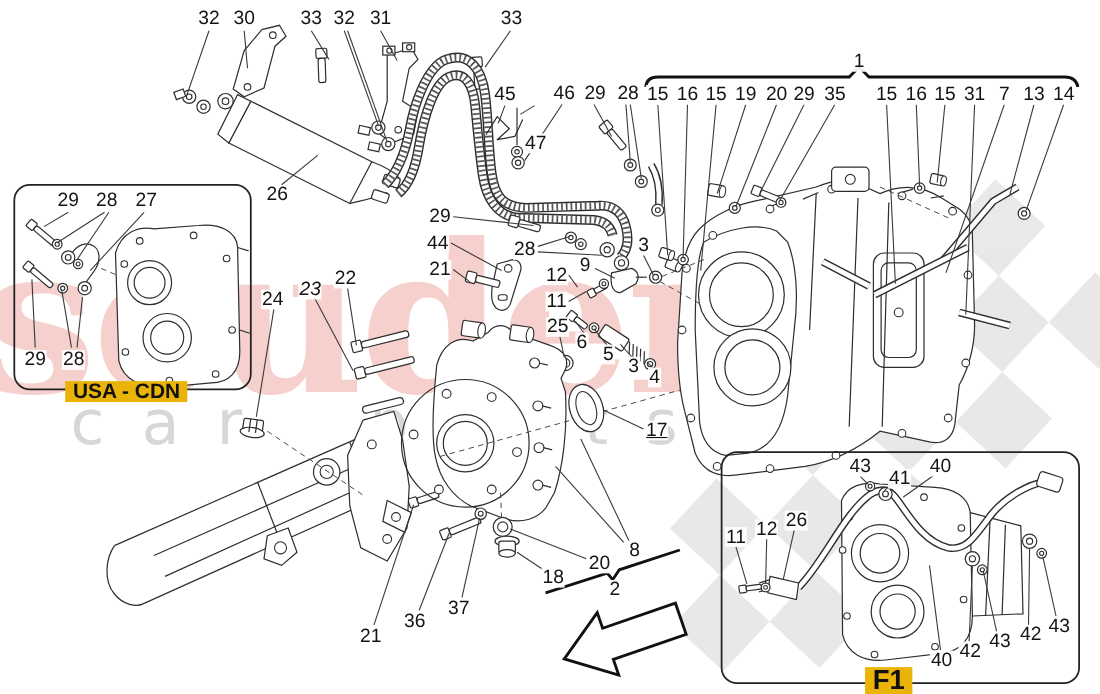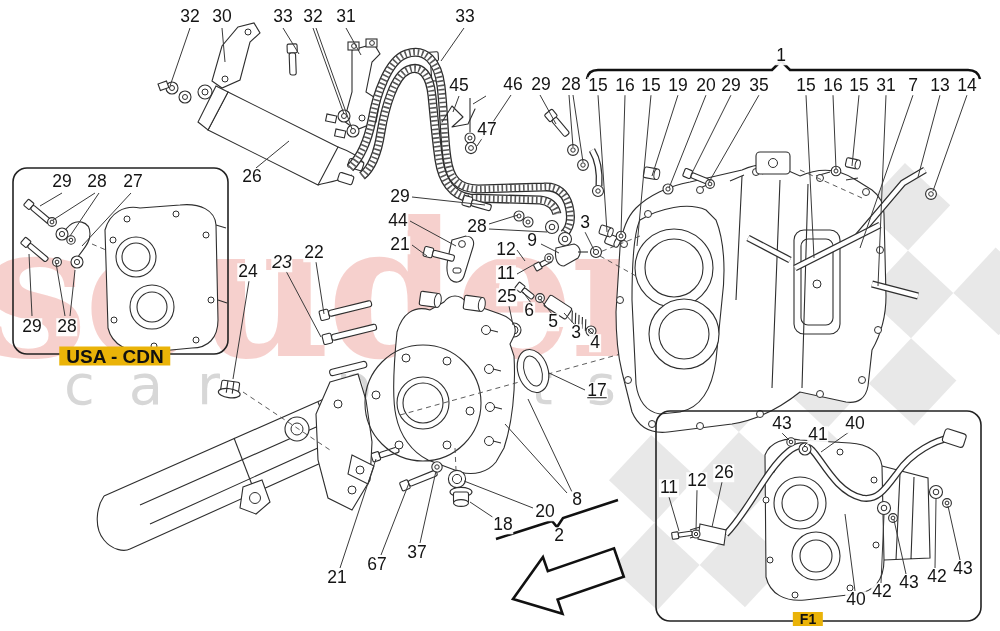--- a/index.html
+++ b/index.html
@@ -4,21 +4,21 @@
 <style>
   html,body{margin:0;padding:0;background:#fff;}
   .stage{position:relative;width:1000px;height:631px;background:#fff;overflow:hidden;
          font-family:"Liberation Sans",sans-serif;}
   .stage svg{position:absolute;left:0;top:0;}
   .callout{position:absolute;transform:translate(-50%,-50%);font-size:17.5px;color:#141414;
            background:rgba(255,255,255,.92);padding:0 1px;line-height:1;white-space:nowrap;}
   .inset-label{position:absolute;transform:translate(-50%,-50%);font-weight:bold;color:#111;
                background:#eab308;padding:0 7px;line-height:1;white-space:nowrap;}
   #usa-label{font-size:19px;}
-  #f1-label{font-size:14px;}
+  #f1-label{font-size:25px;}
   
   .ln{stroke:#2e2e2e;stroke-width:1.1;fill:none;}
   .part{stroke:#2e2e2e;stroke-width:1.1;fill:#fff;}
   .part2{stroke:#2e2e2e;stroke-width:1;fill:#fff;}
   .leader{stroke:#3a3a3a;stroke-width:1;fill:none;}
   .dash{stroke:#4a4a4a;stroke-width:0.9;stroke-dasharray:5 4;fill:none;}
   .brace{stroke:#111;stroke-width:2.6;fill:none;}
   .hose{fill:none;stroke:#2e2e2e;stroke-width:9;}
   .hose-core{fill:none;stroke:#fff;stroke-width:6.4;}
   .hose-rib{fill:none;stroke:#2e2e2e;stroke-width:6.4;stroke-dasharray:1.6 2.7;opacity:.8;}
@@ -556,21 +556,21 @@
       <div class="callout" style="left: 507px; top: 297px;">25</div>
       <div class="callout" style="left: 529px; top: 311px;">6</div>
       <div class="callout" style="left: 553px; top: 322px;">5</div>
       <div class="callout" style="left: 576px; top: 333px;">3</div>
       <div class="callout" style="left: 595px; top: 343px;">4</div>
       <div class="callout" style="left: 597px; top: 391px; text-decoration: underline;">17</div>
       <div class="callout" style="left: 248px; top: 272px;">24</div>
       <div class="callout" style="left: 282px; top: 263px; font-style: italic;">23</div>
       <div class="callout" style="left: 314px; top: 253px;">22</div>
       <div class="callout" style="left: 337px; top: 578px;">21</div>
-      <div class="callout" style="left: 377px; top: 565px;">67</div>
+      <div class="callout" style="left: 377px; top: 565px;">36</div>
       <div class="callout" style="left: 417px; top: 553px;">37</div>
       <div class="callout" style="left: 503px; top: 525px;">18</div>
       <div class="callout" style="left: 545px; top: 512px;">20</div>
       <div class="callout" style="left: 577px; top: 500px;">8</div>
       <div class="callout" style="left: 559px; top: 536px;">2</div>
       <div class="callout" style="left: 62px; top: 182px;">29</div>
       <div class="callout" style="left: 97px; top: 182px;">28</div>
       <div class="callout" style="left: 133px; top: 182px;">27</div>
       <div class="callout" style="left: 32px; top: 327px;">29</div>
       <div class="callout" style="left: 67px; top: 327px;">28</div>

